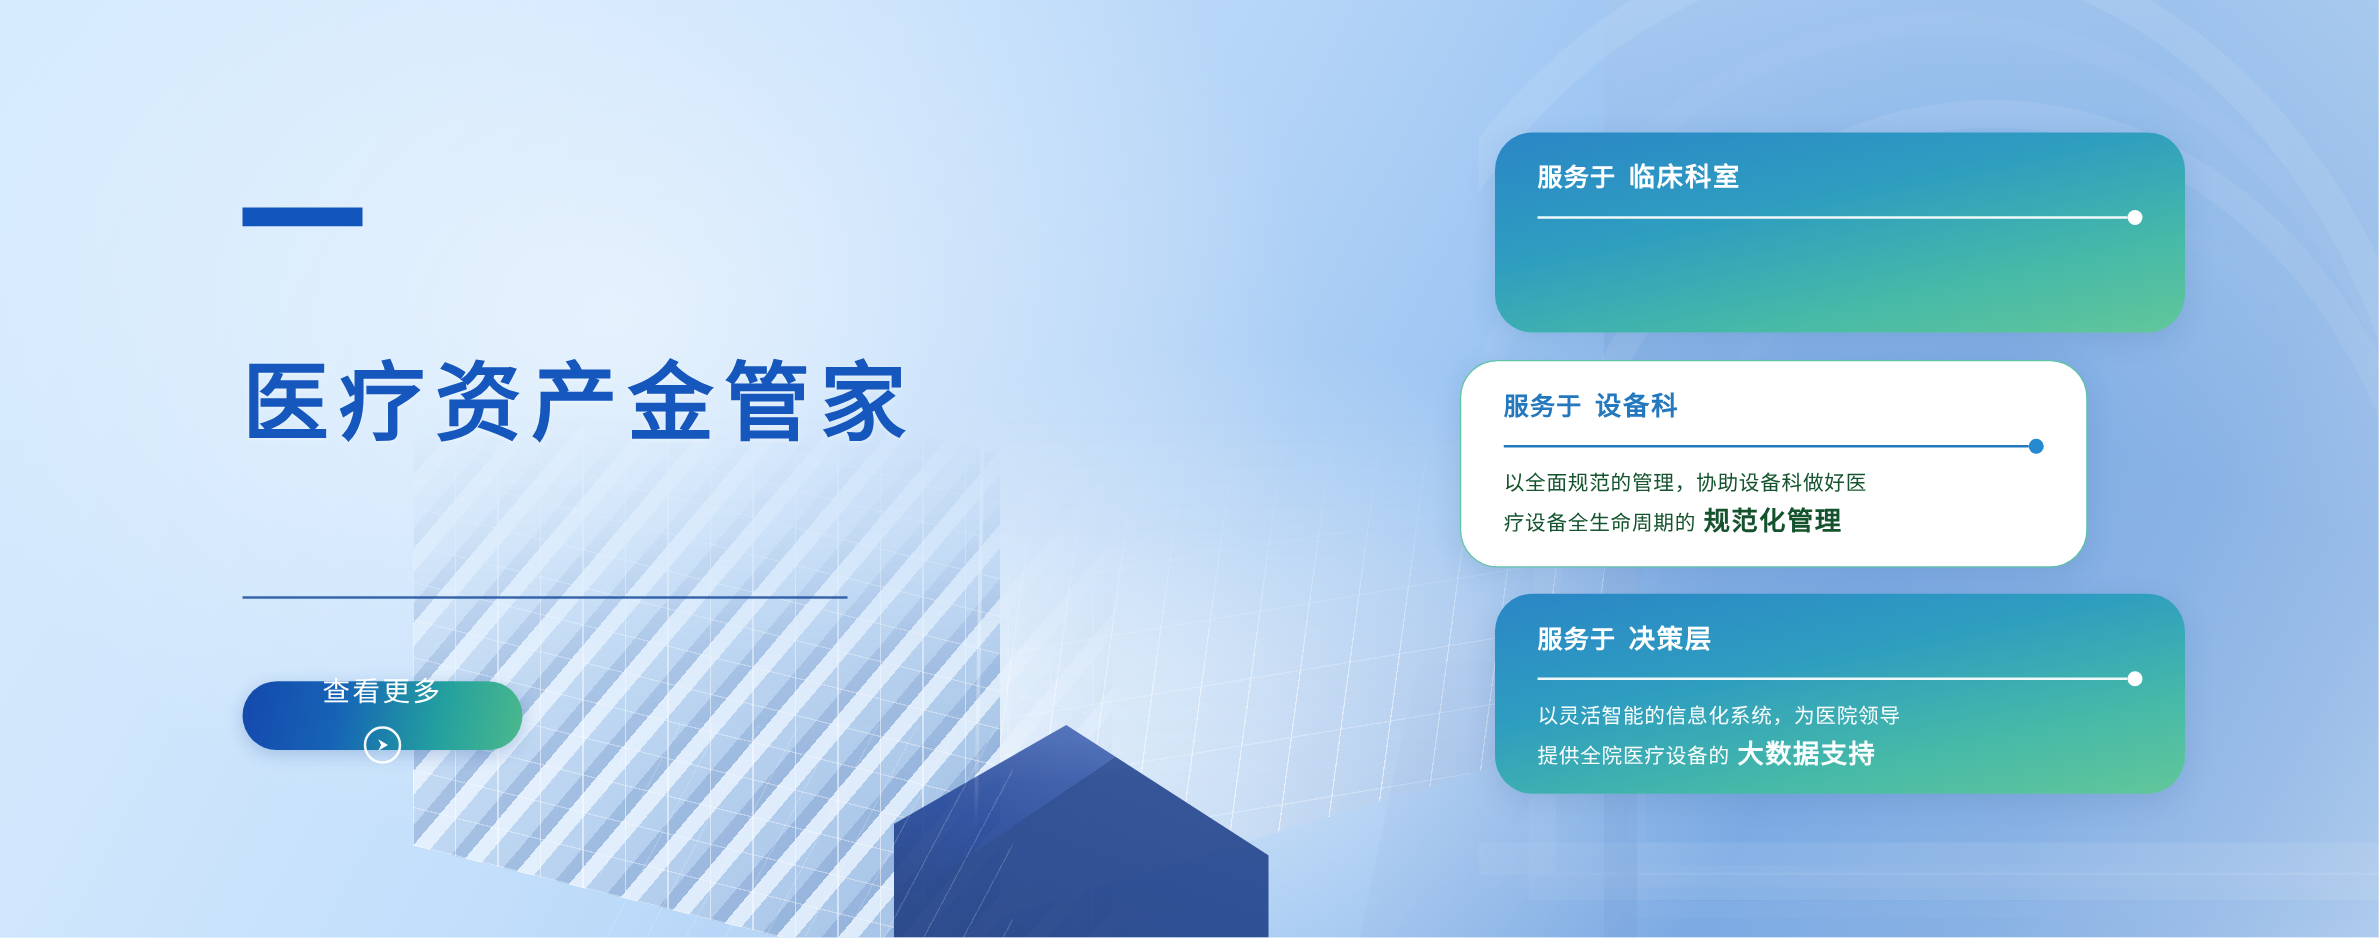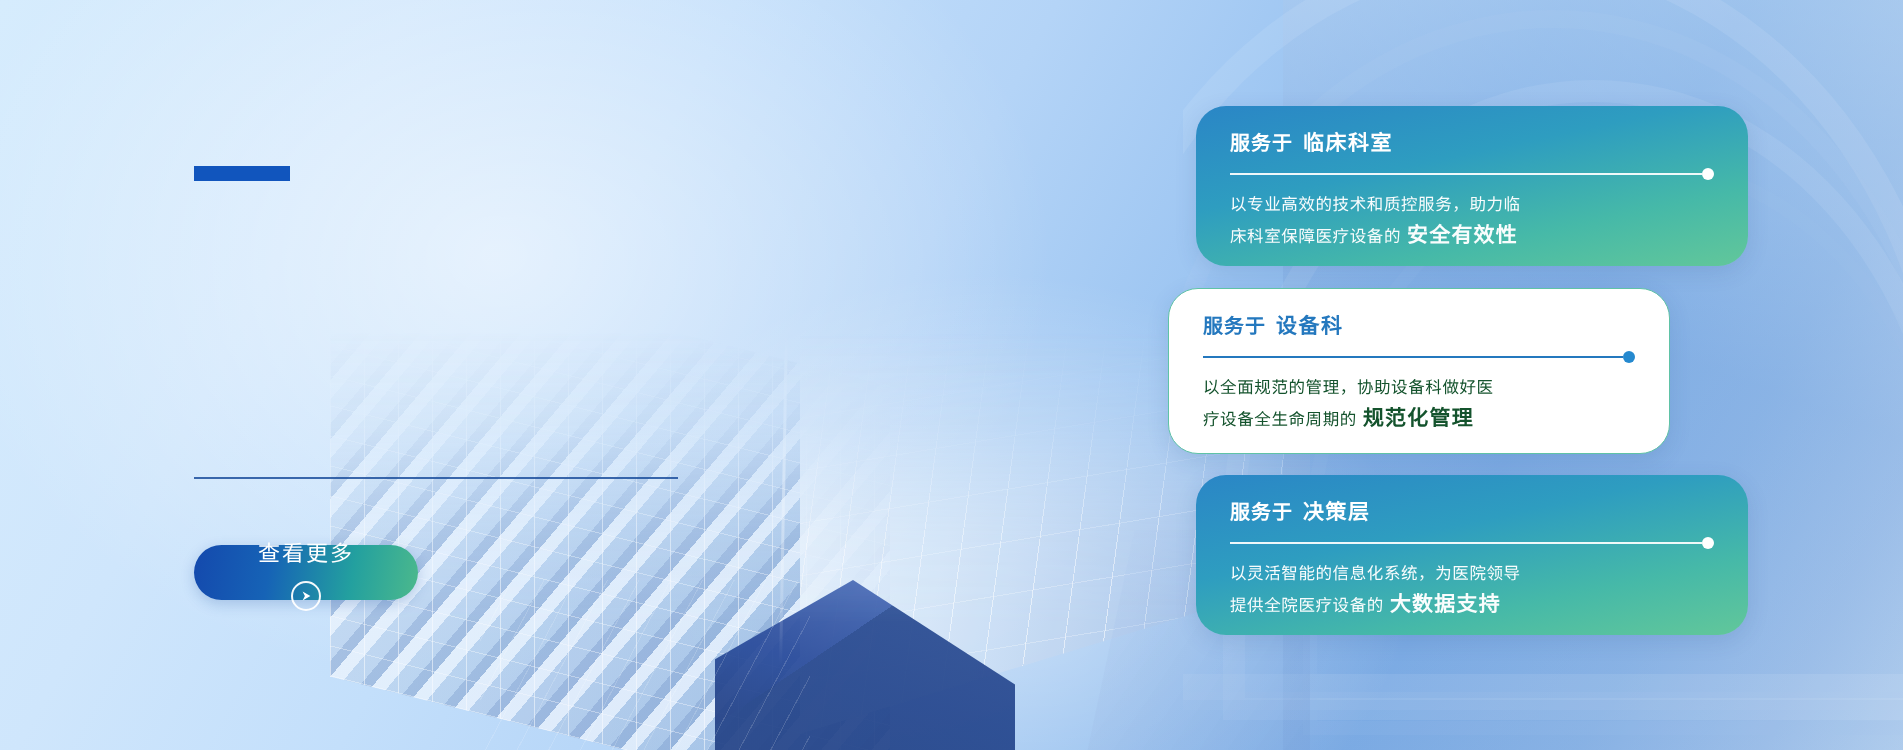--- a/index.html
+++ b/index.html
@@ -272,20 +272,21 @@
     <div class="prism"></div>
     <div class="prism-lines"></div>
     <div class="ridge"></div>
     <div class="glass-hint"></div>
   </div>
 
   <div class="left-col">
 
     <div class="accent-bar"></div>
 
+    <h1 class="page-title">医疗资产金管家</h1>
 
     <div class="divider"></div>
 
     <button class="more-btn">
       <span class="lbl">查看更多</span>
       <span class="arrow-circle">
         <svg width="16" height="16" viewBox="0 0 16 16" aria-hidden="true">
           <path d="M4.6 3.4 L12.4 8 L4.6 12.6 L6.9 8 Z" fill="#ffffff"></path>
         </svg>
       </span>
@@ -296,24 +297,20 @@
 
     <div class="card g card-1">
       <div class="card-head">
         <span class="head-prefix">服务于</span>
         <span class="head-target">临床科室</span>
       </div>
       <div class="rule-wrap">
         <div class="rule"></div>
         <div class="rule-dot"></div>
       </div>
-      <div class="card-body">
-        <span>以专业高效的技术和质控服务，助力临</span><br>
-        <span>床科室保障医疗设备的</span><span class="strong">安全有效性</span>
-      </div>
     </div>
 
     <div class="card w card-2">
       <div class="card-head">
         <span class="head-prefix">服务于</span>
         <span class="head-target">设备科</span>
       </div>
       <div class="rule-wrap">
         <div class="rule"></div>
         <div class="rule-dot"></div>

